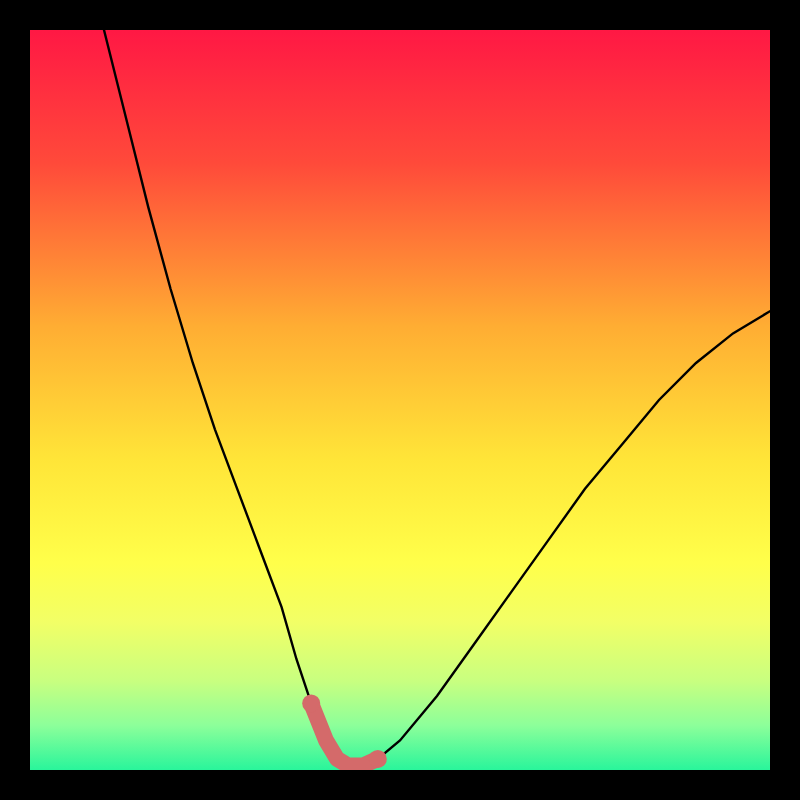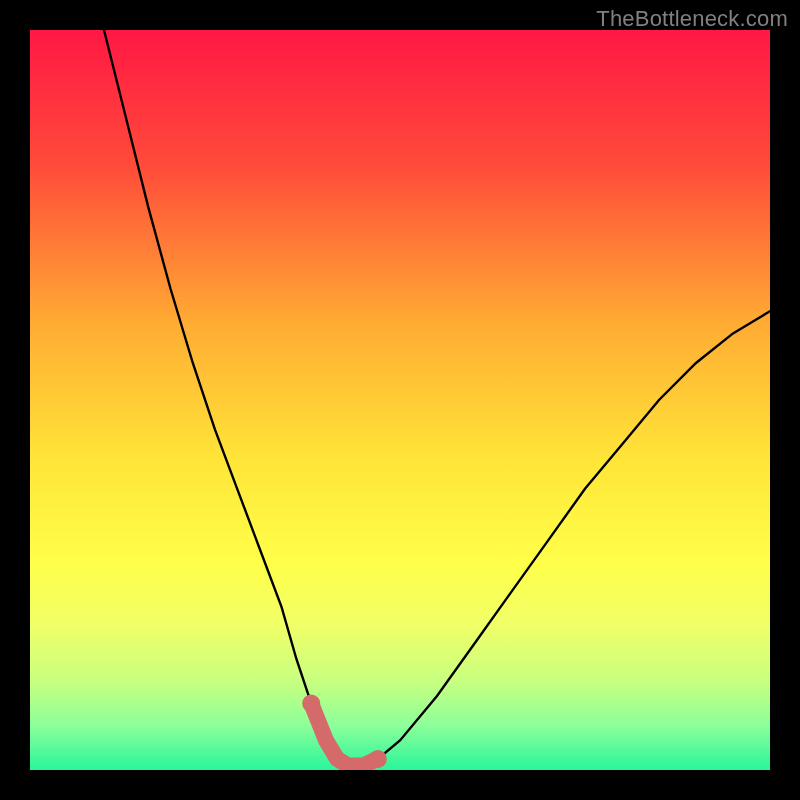--- a/index.html
+++ b/index.html
@@ -34,21 +34,20 @@
     letter-spacing: 0.2px;
     font-weight: 400;
   }
   svg { display: block; }
 </style>
 </head>
 <body>
 
 <div class="frame">
 
-  <div class="attribution">TheBottleneck.com</div>
 
   <div class="plot-area">
     <svg id="chart-svg" width="740" height="740" viewBox="0 0 740 740">
       <defs>
         <linearGradient id="bg-grad" x1="0" y1="0" x2="0" y2="1">
             <stop offset="0%" stop-color="#ff1844"></stop>
             <stop offset="18%" stop-color="#ff4a3a"></stop>
             <stop offset="40%" stop-color="#ffad33"></stop>
             <stop offset="58%" stop-color="#ffe538"></stop>
             <stop offset="72%" stop-color="#ffff4a"></stop>

